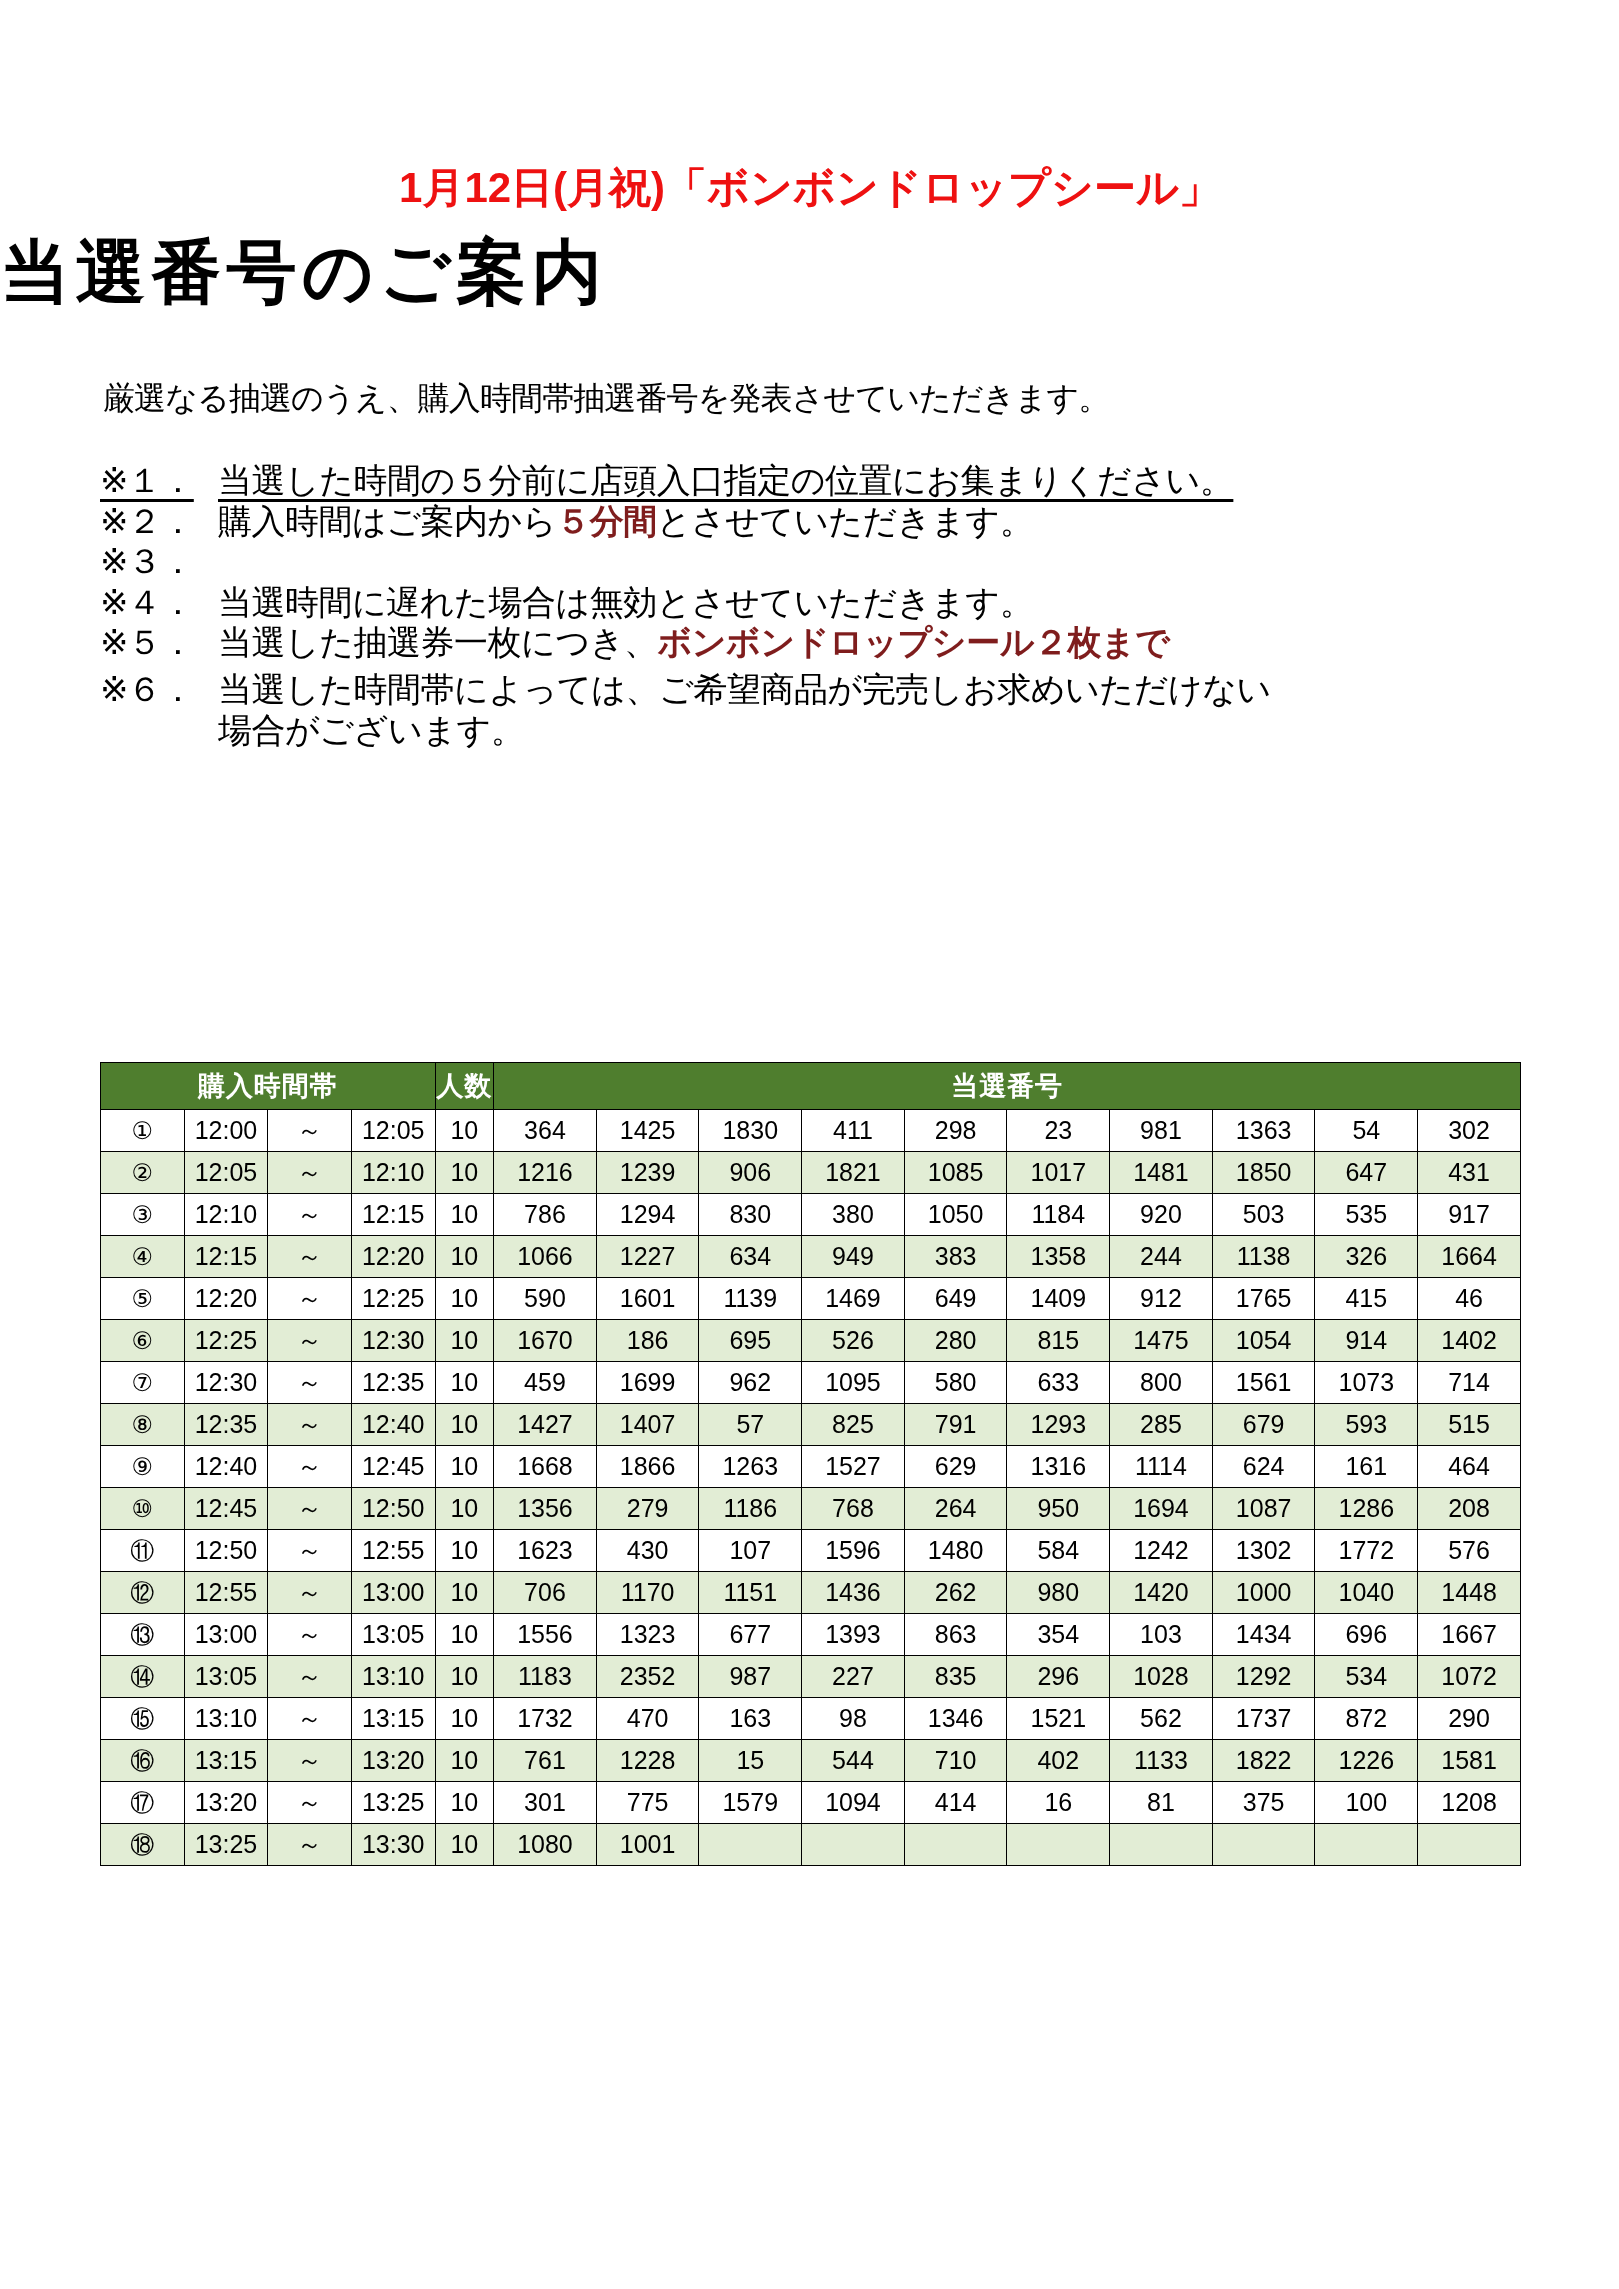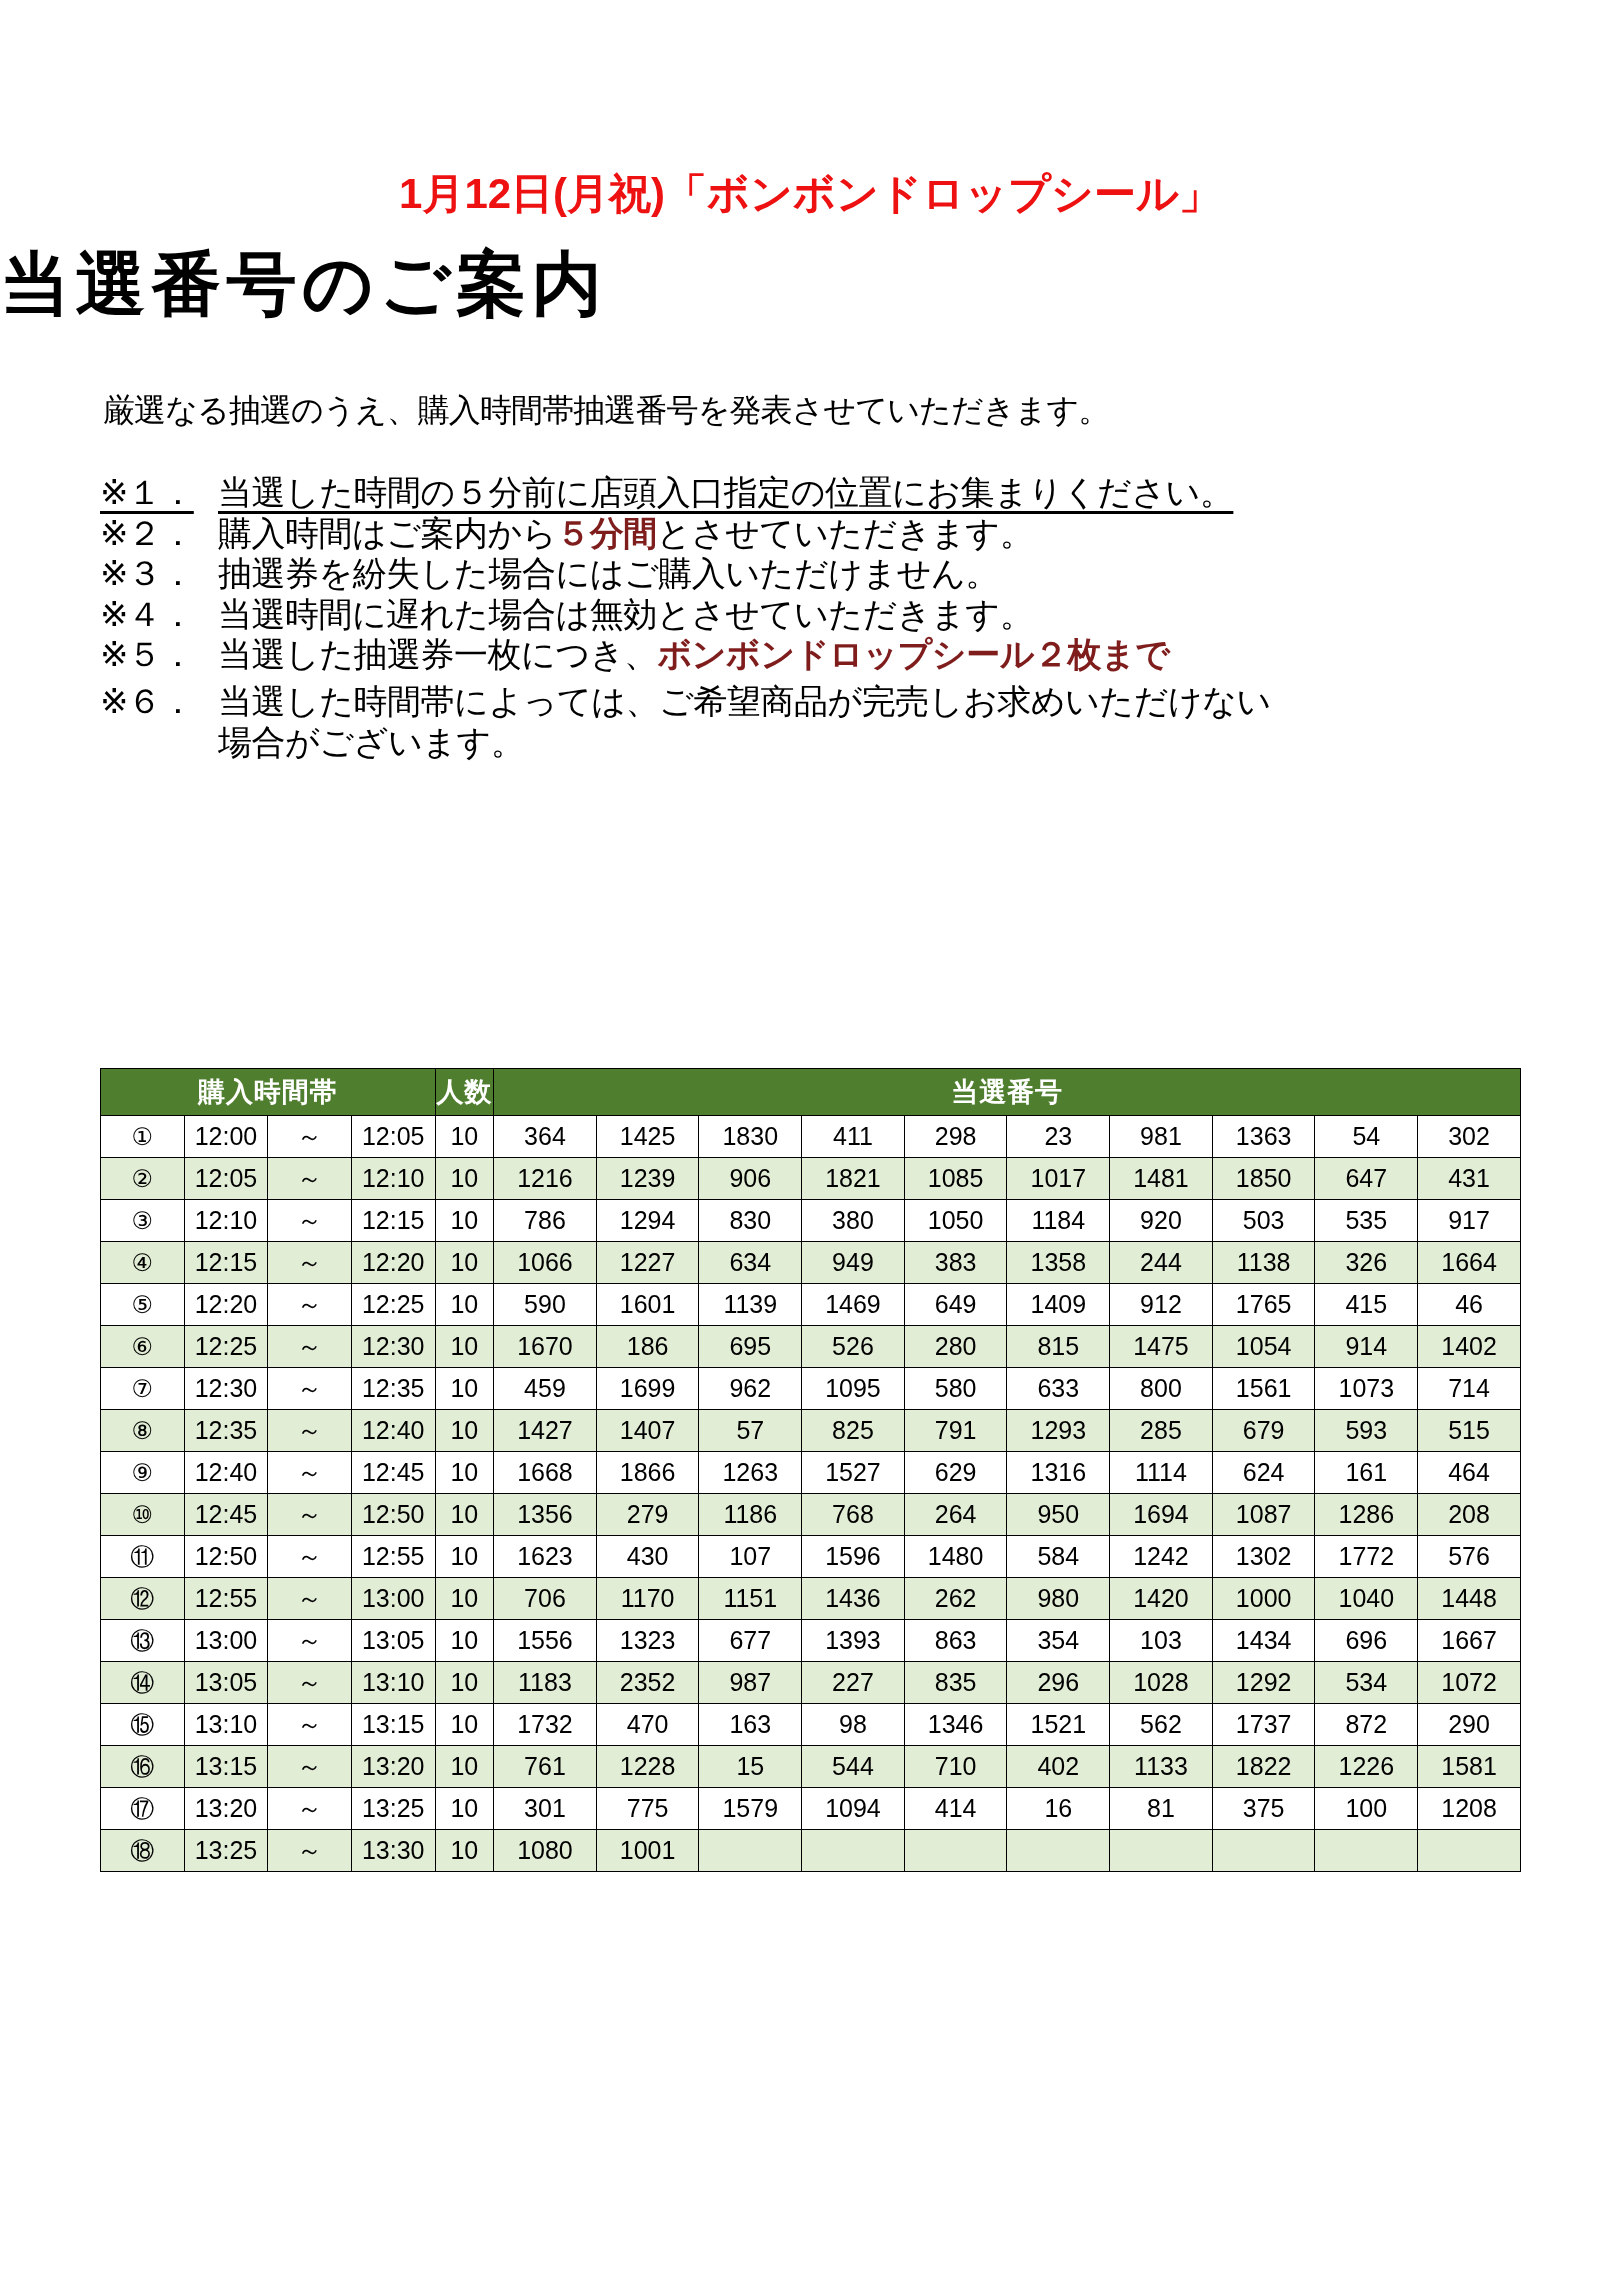--- a/index.html
+++ b/index.html
@@ -23,21 +23,21 @@
     position: relative;
   }
 
   
   .subtitle {
     text-align: center;
     color: #ee1111;
     font-weight: bold;
     font-size: 42px;
     letter-spacing: 0px;
-    margin: 14px;
+    margin: 8px;
     padding-top: 159px;
     line-height: 1.0;
     white-space: nowrap;
   }
   .main-title {
     text-align: left;
     color: #000000;
     font-weight: bold;
     font-size: 70px;
     letter-spacing: 5.5px;
@@ -157,21 +157,20 @@
       <span class="note-body">当選した時間の５分前に店頭入口指定の位置にお集まりください。</span>
     </div>
 
     <div class="note">
       <span class="note-marker">※２．</span>
       <span class="note-body"><span>購入時間はご案内から</span><span class="red-bold">５分間</span><span>とさせていただきます。</span></span>
     </div>
 
     <div class="note">
       <span class="note-marker">※３．</span>
-      <span class="note-body">抽選券を紛失した場合にはご購入いただけません。</span>
     </div>
 
     <div class="note">
       <span class="note-marker">※４．</span>
       <span class="note-body">当選時間に遅れた場合は無効とさせていただきます。</span>
     </div>
 
     <div class="note">
       <span class="note-marker">※５．</span>
       <span class="note-body"><span>当選した抽選券一枚につき、</span><span class="red-bold">ボンボンドロップシール２枚まで</span></span>

